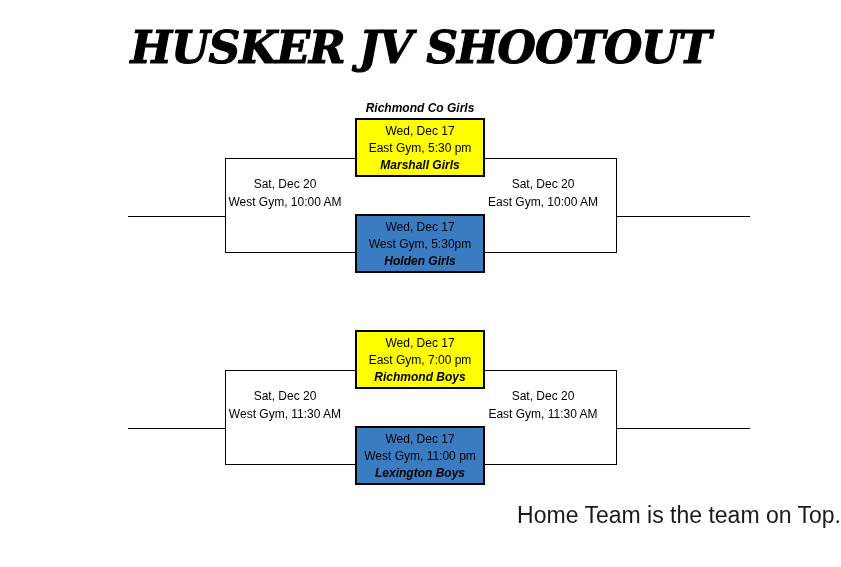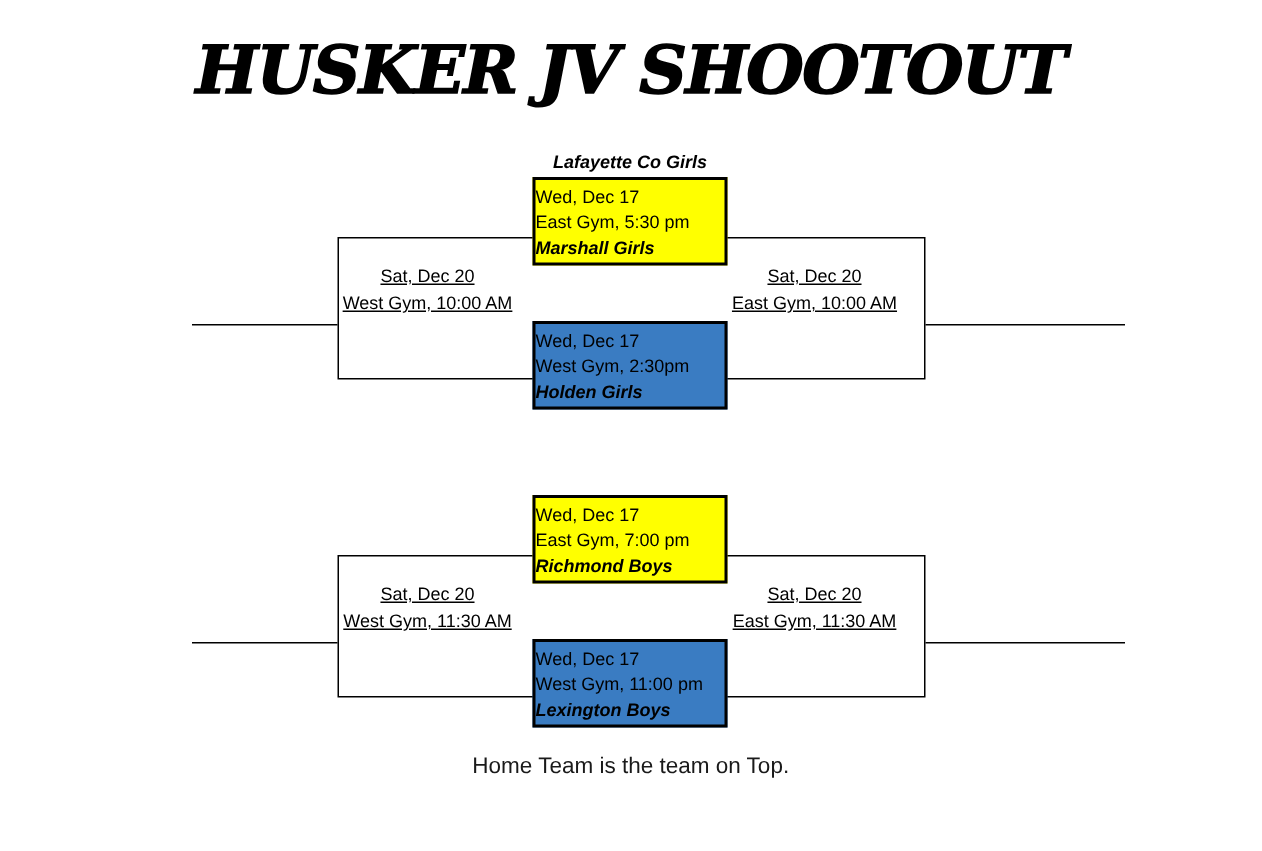--- a/index.html
+++ b/index.html
@@ -73,77 +73,76 @@
   .game-box {
     position: absolute;
     left: 355px;
     width: 130px;
     height: 59px;
     border: 2px solid #000;
     z-index: 2;
     display: flex;
     flex-direction: column;
     justify-content: space-around;
-    align-items: flex-start;
+    align-items: center;
     text-align: center;
     font-size: 12px;
     padding: 2px 0;
   }
   .top-game    { top: 17px;  background: var(--top-fill, #ffff00); }
   .bottom-game { top: 113px; background: var(--bottom-fill, #3a7cc2); }
   .game-line { line-height: 14px; white-space: nowrap; }
   .game-line.team { font-weight: bold; font-style: italic; }
 
   .side-text {
     position: absolute;
     top: 77px;
     width: 130px;
     text-align: center;
     font-size: 12px;
-    text-decoration: underline;
   }
   .side-text div { line-height: 13px; margin-bottom: 5px; white-space: nowrap; }
   .side-text.left-side  { left: 220px; }
   .side-text.right-side { left: 478px; }
 
   .footer {
     position: absolute;
     top: 502px;
     left: 0;
     width: 100%;
-    text-align: center;
-    font-size: 15px;
+    text-align: right;
+    font-size: 23px;
     color: #1a1a1a;
   }
 </style>
 </head>
 <body>
 
 <div class="page">
 
   <div class="title">HUSKER JV SHOOTOUT</div>
 
   <div class="bracket" style="top:101px">
     <div class="frame"></div>
     <div class="feeder left"></div>
     <div class="feeder right"></div>
 
-    <div class="team-label top-label">Lafayette Co Girls</div>
+    <div class="team-label top-label">Richmond Co Girls</div>
 
     <div class="game-box top-game">
       <div class="game-line">Wed, Dec 17</div>
       <div class="game-line">East Gym, 5:30 pm</div>
       <div class="game-line team">Marshall Girls</div>
     </div>
 
     <div class="team-label mid-label">Odessa Girls</div>
 
     <div class="game-box bottom-game">
       <div class="game-line">Wed, Dec 17</div>
-      <div class="game-line">West Gym, 2:30pm</div>
+      <div class="game-line">West Gym, 5:30pm</div>
       <div class="game-line team">Holden Girls</div>
     </div>
 
     <div class="side-text left-side">
       <div>Sat, Dec 20</div>
       <div>West Gym, 10:00 AM</div>
     </div>
 
     <div class="side-text right-side">
       <div>Sat, Dec 20</div>

